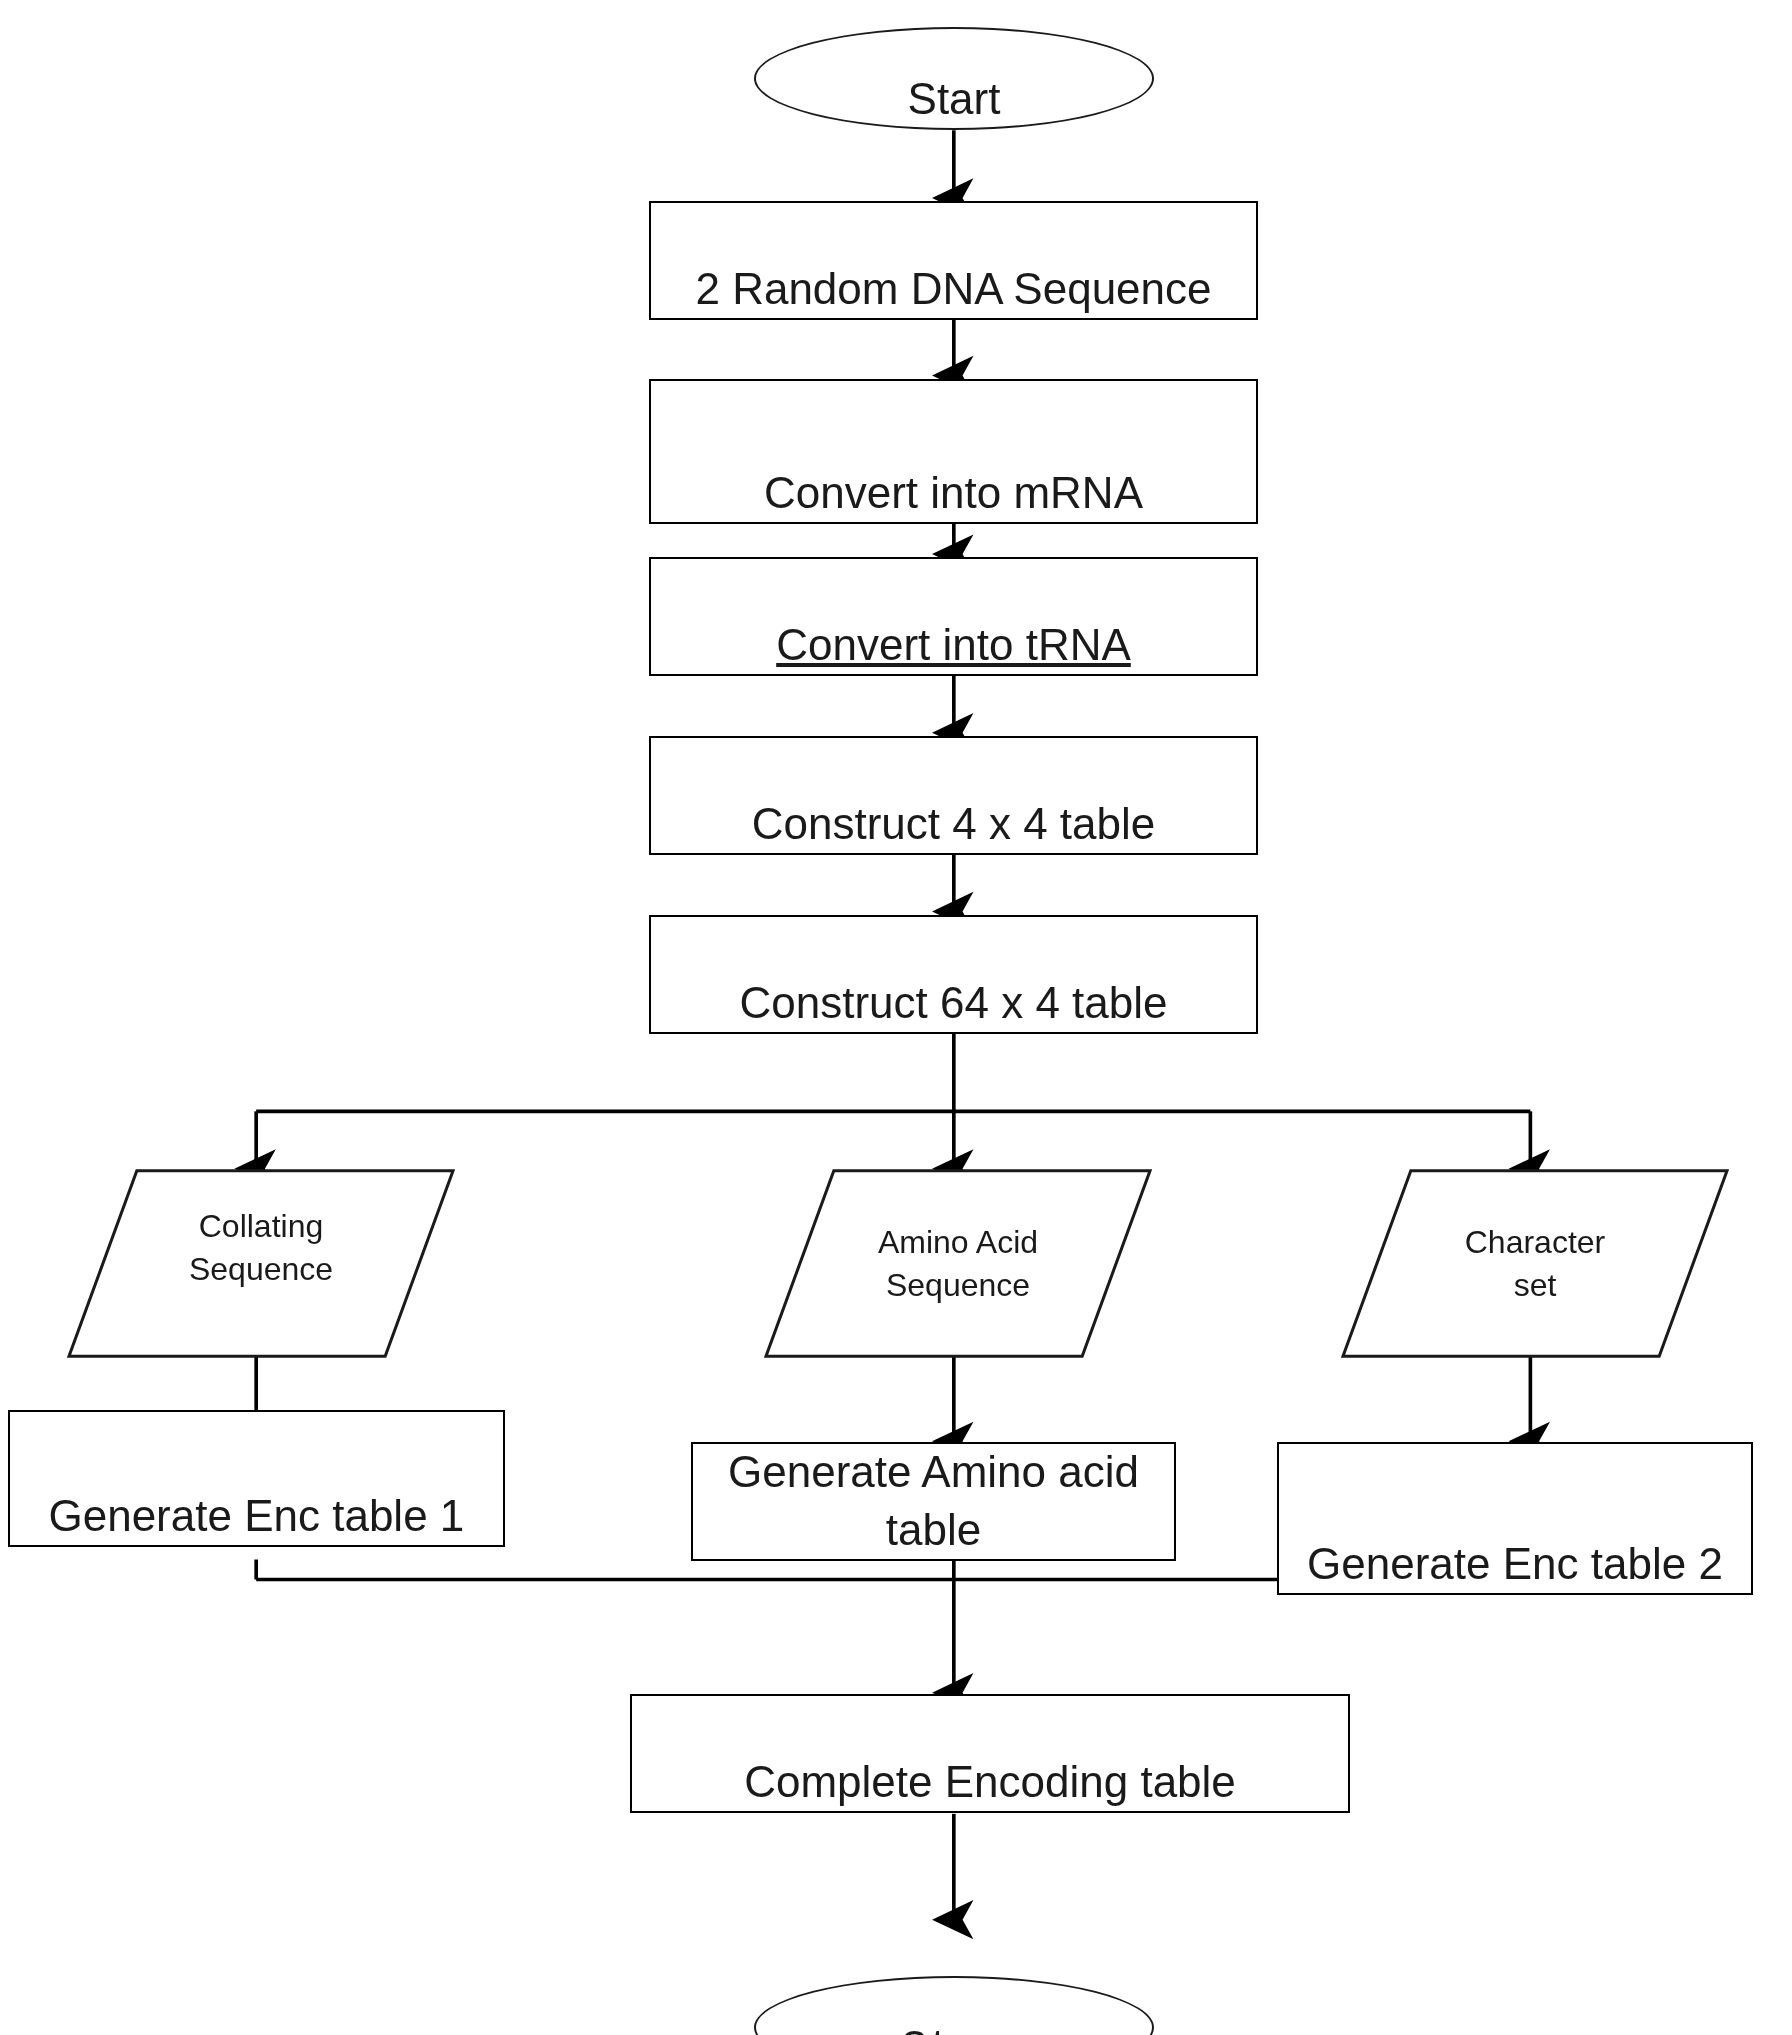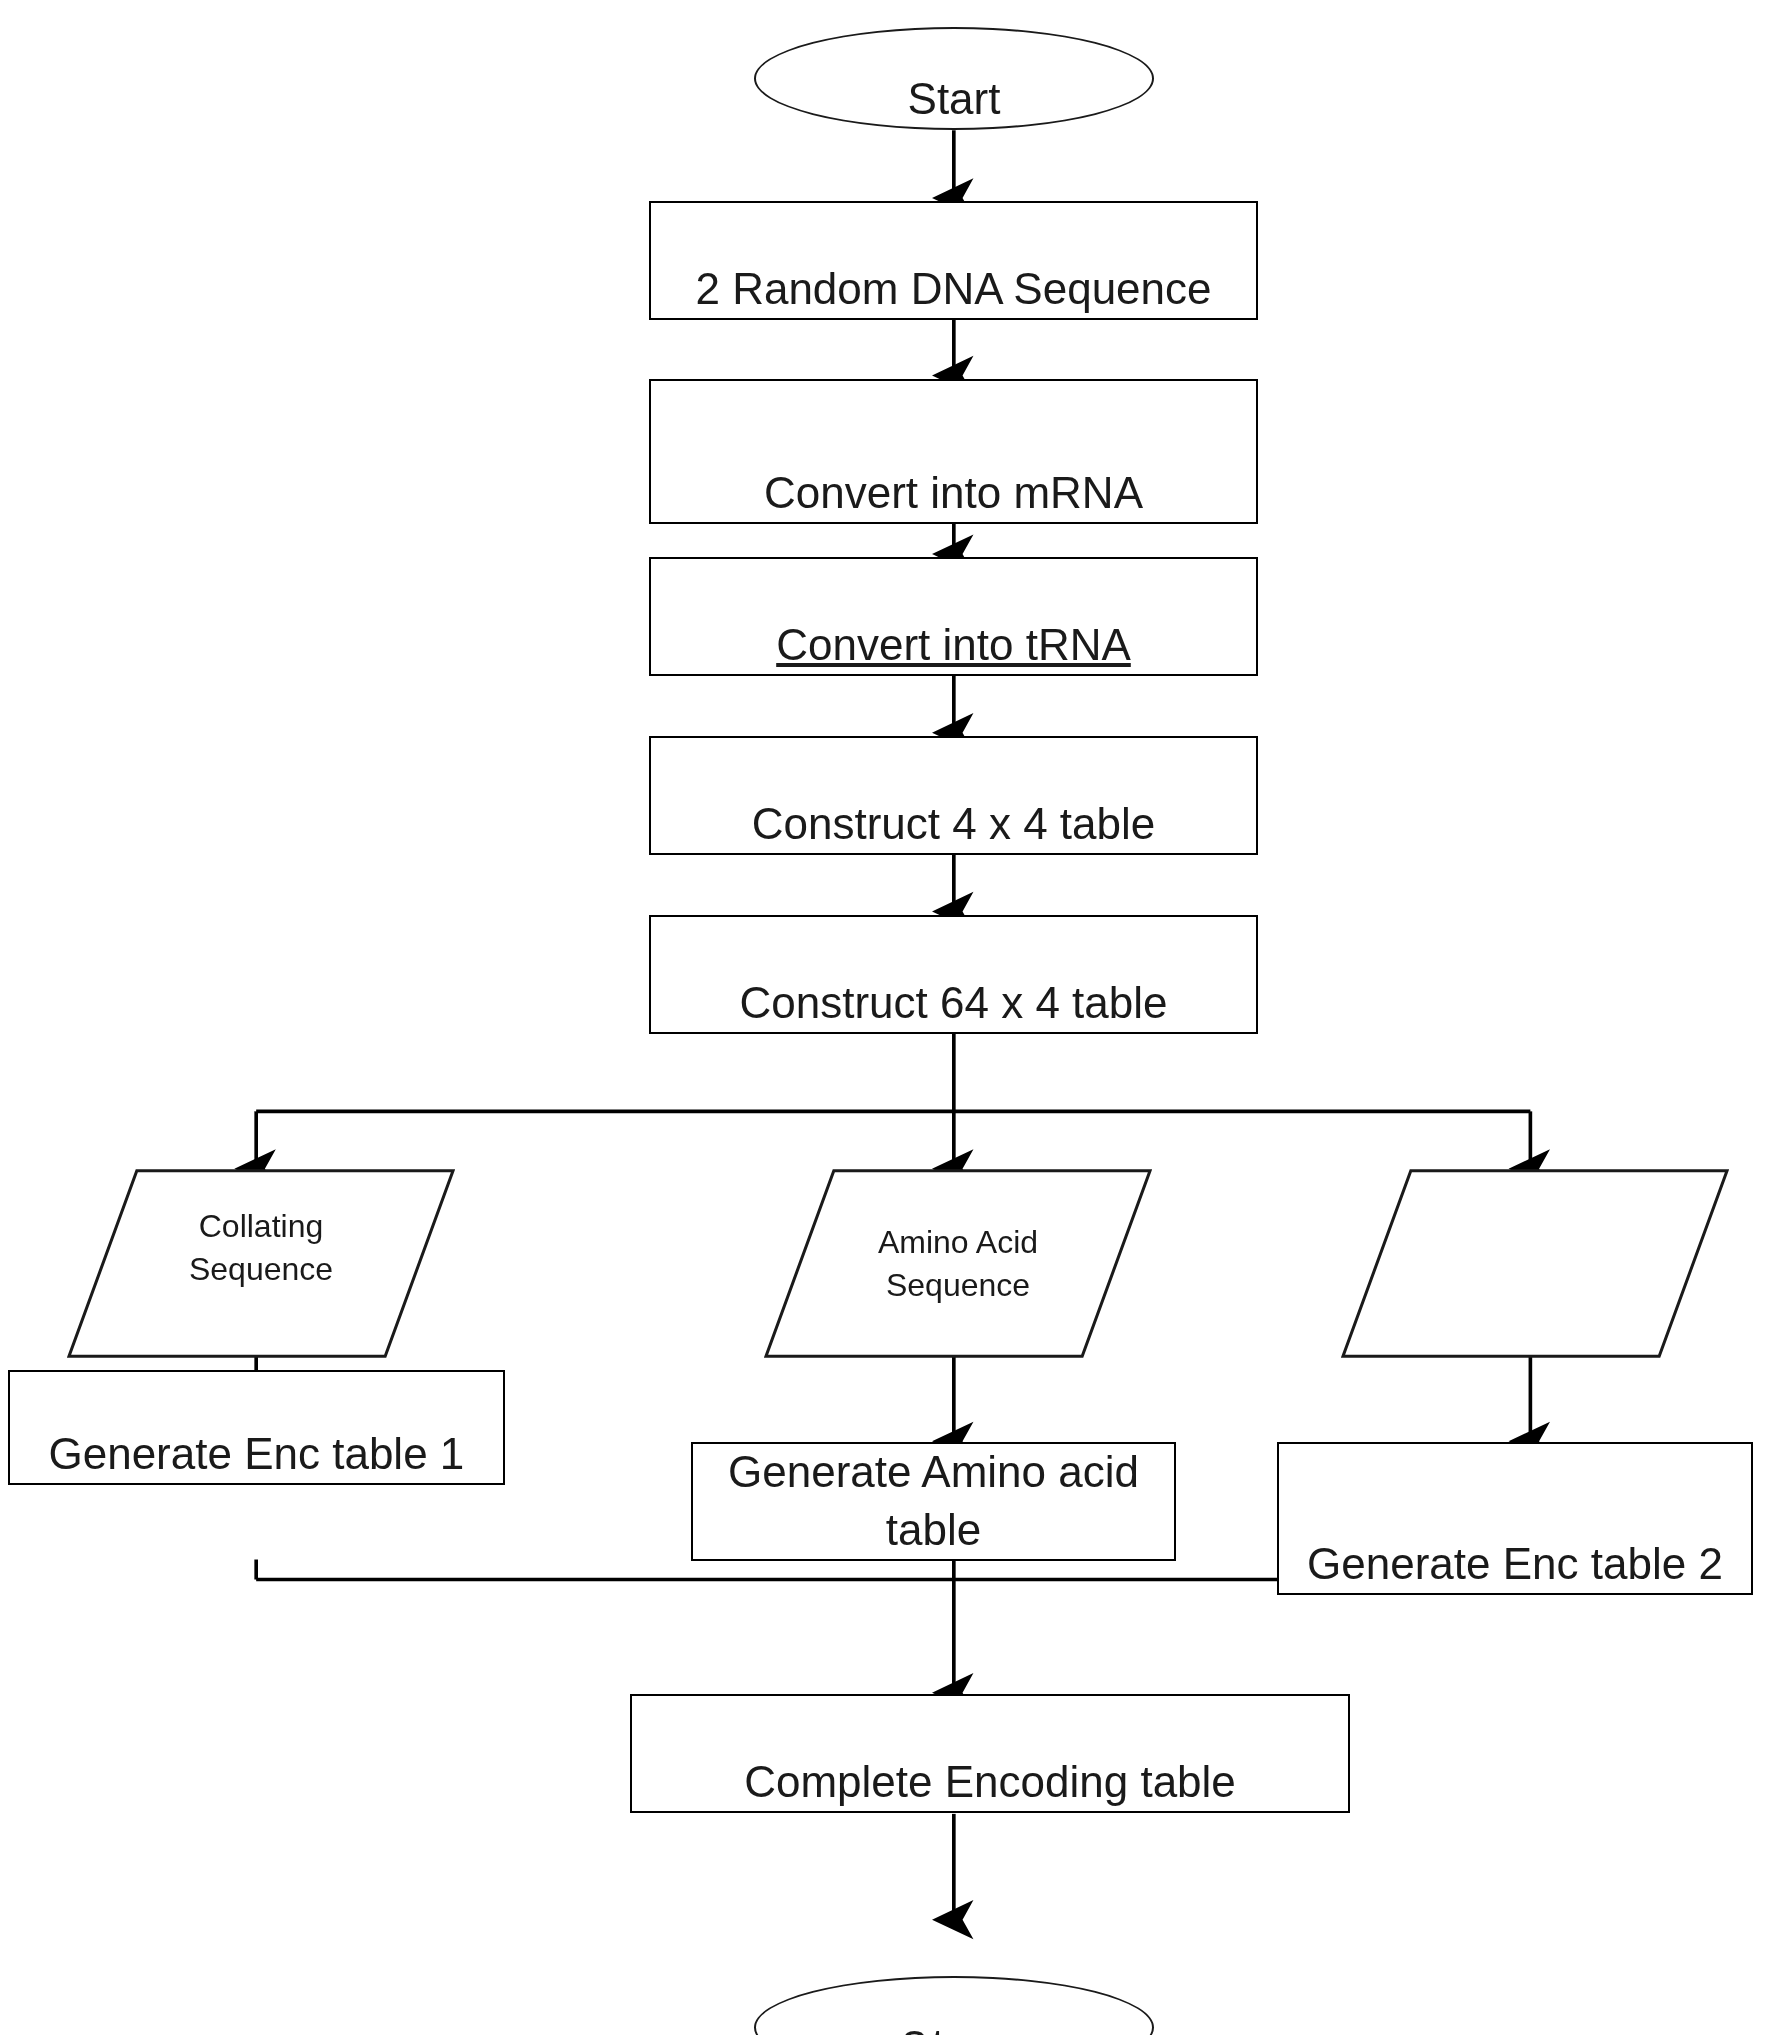--- a/index.html
+++ b/index.html
@@ -154,23 +154,25 @@
       <polygon points="115,3 637,3 525,309 3,309" fill="#ffffff" stroke="#1a1a1a" stroke-width="5"></polygon>
     </svg>
     <span class="lbl">Amino Acid
 Sequence</span>
   </div>
 
   <div class="io-wrap" style="left:1341px; top:1169px; width:388px; height:189px;">
     <svg width="388" height="189" viewBox="0 0 640 312">
       <polygon points="115,3 637,3 525,309 3,309" fill="#ffffff" stroke="#1a1a1a" stroke-width="5"></polygon>
     </svg>
+    <span class="lbl">Character
+set</span>
   </div>
 
-  <div class="node process" style="left:7.9px; top:1370px; width:497px; height:115px;">
+  <div class="node process" style="left:7.9px; top:1410px; width:497px; height:137px;">
     <span class="lbl">Generate Enc table 1</span>
   </div>
 
   <div class="node process" style="left:691px; top:1442px; width:485px; height:119px;">
     <span class="lbl">Generate Amino acid
 table</span>
   </div>
 
   <div class="node process" style="left:1277px; top:1442px; width:476px; height:153px;">
     <span class="lbl">Generate Enc table 2</span>

